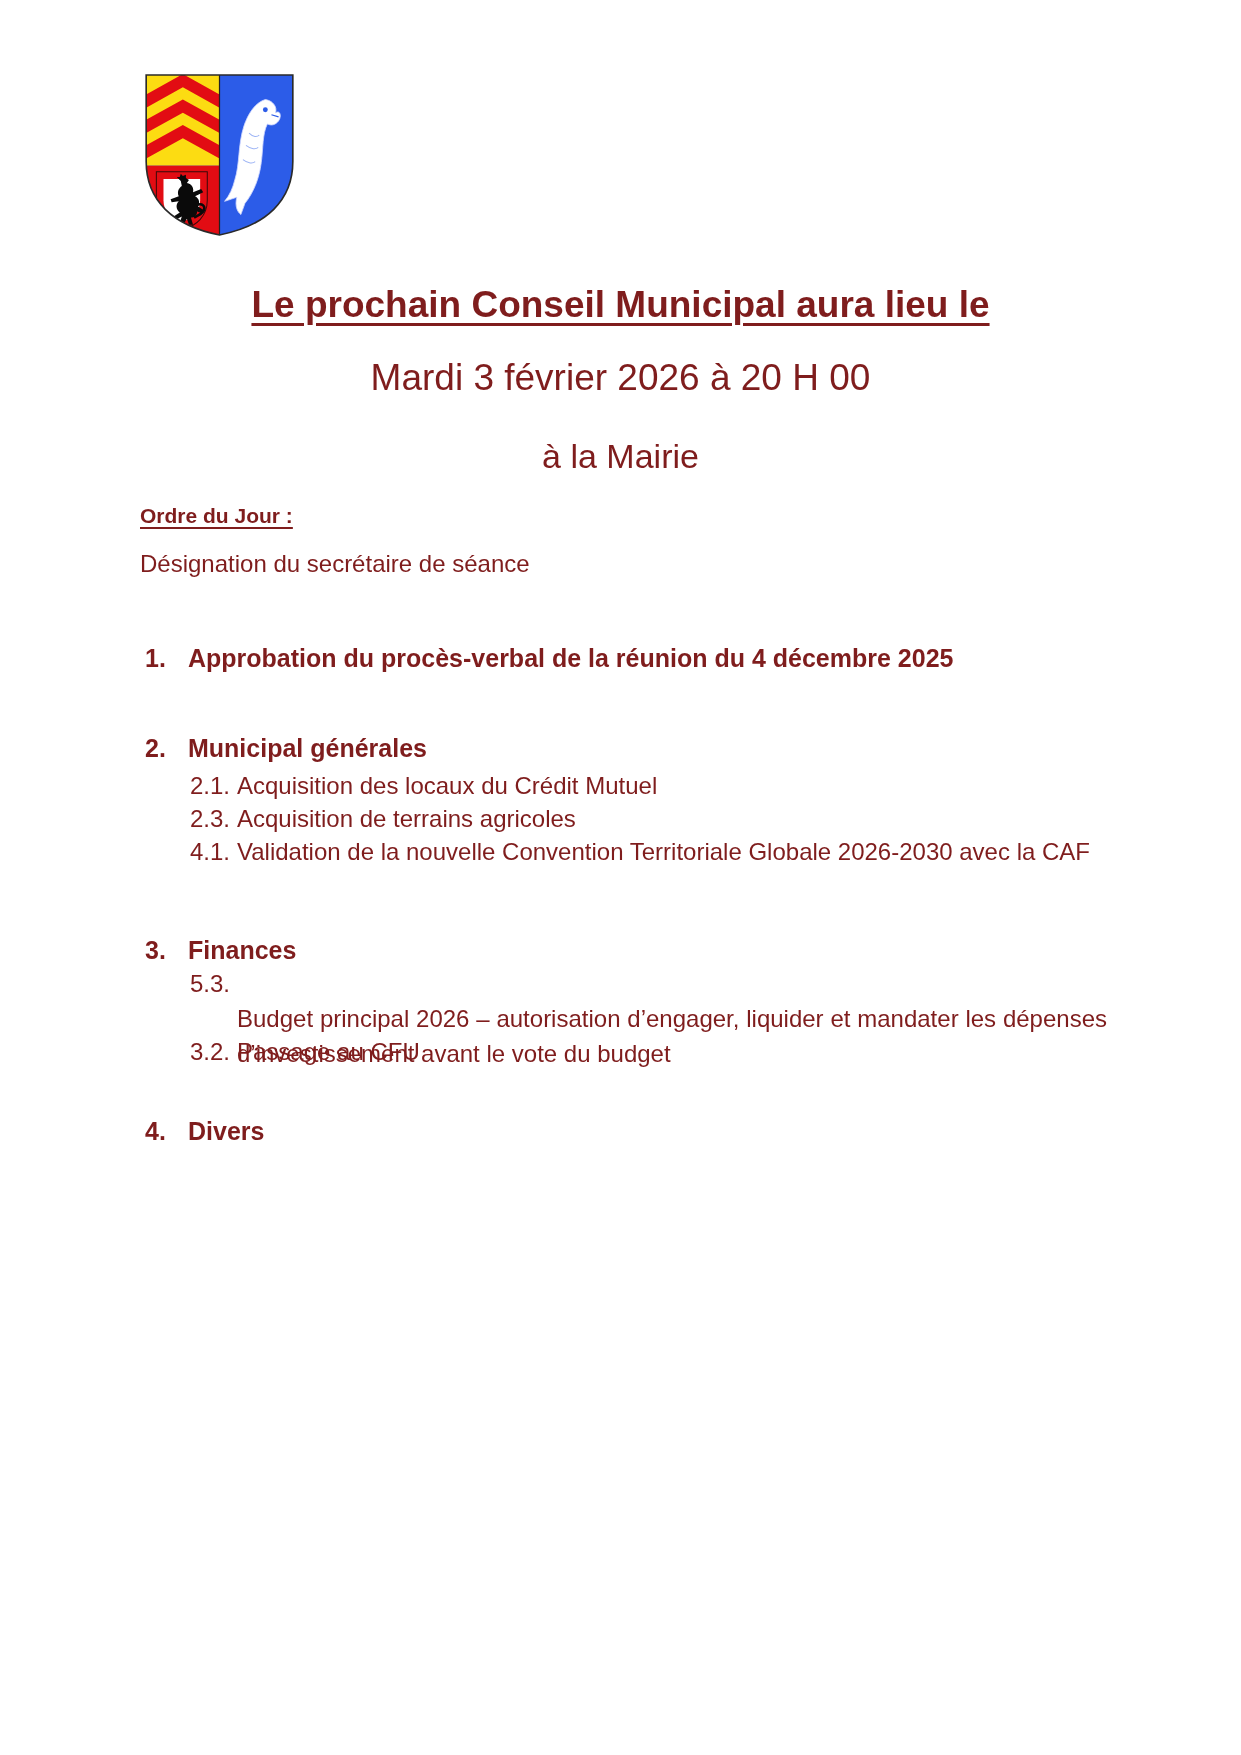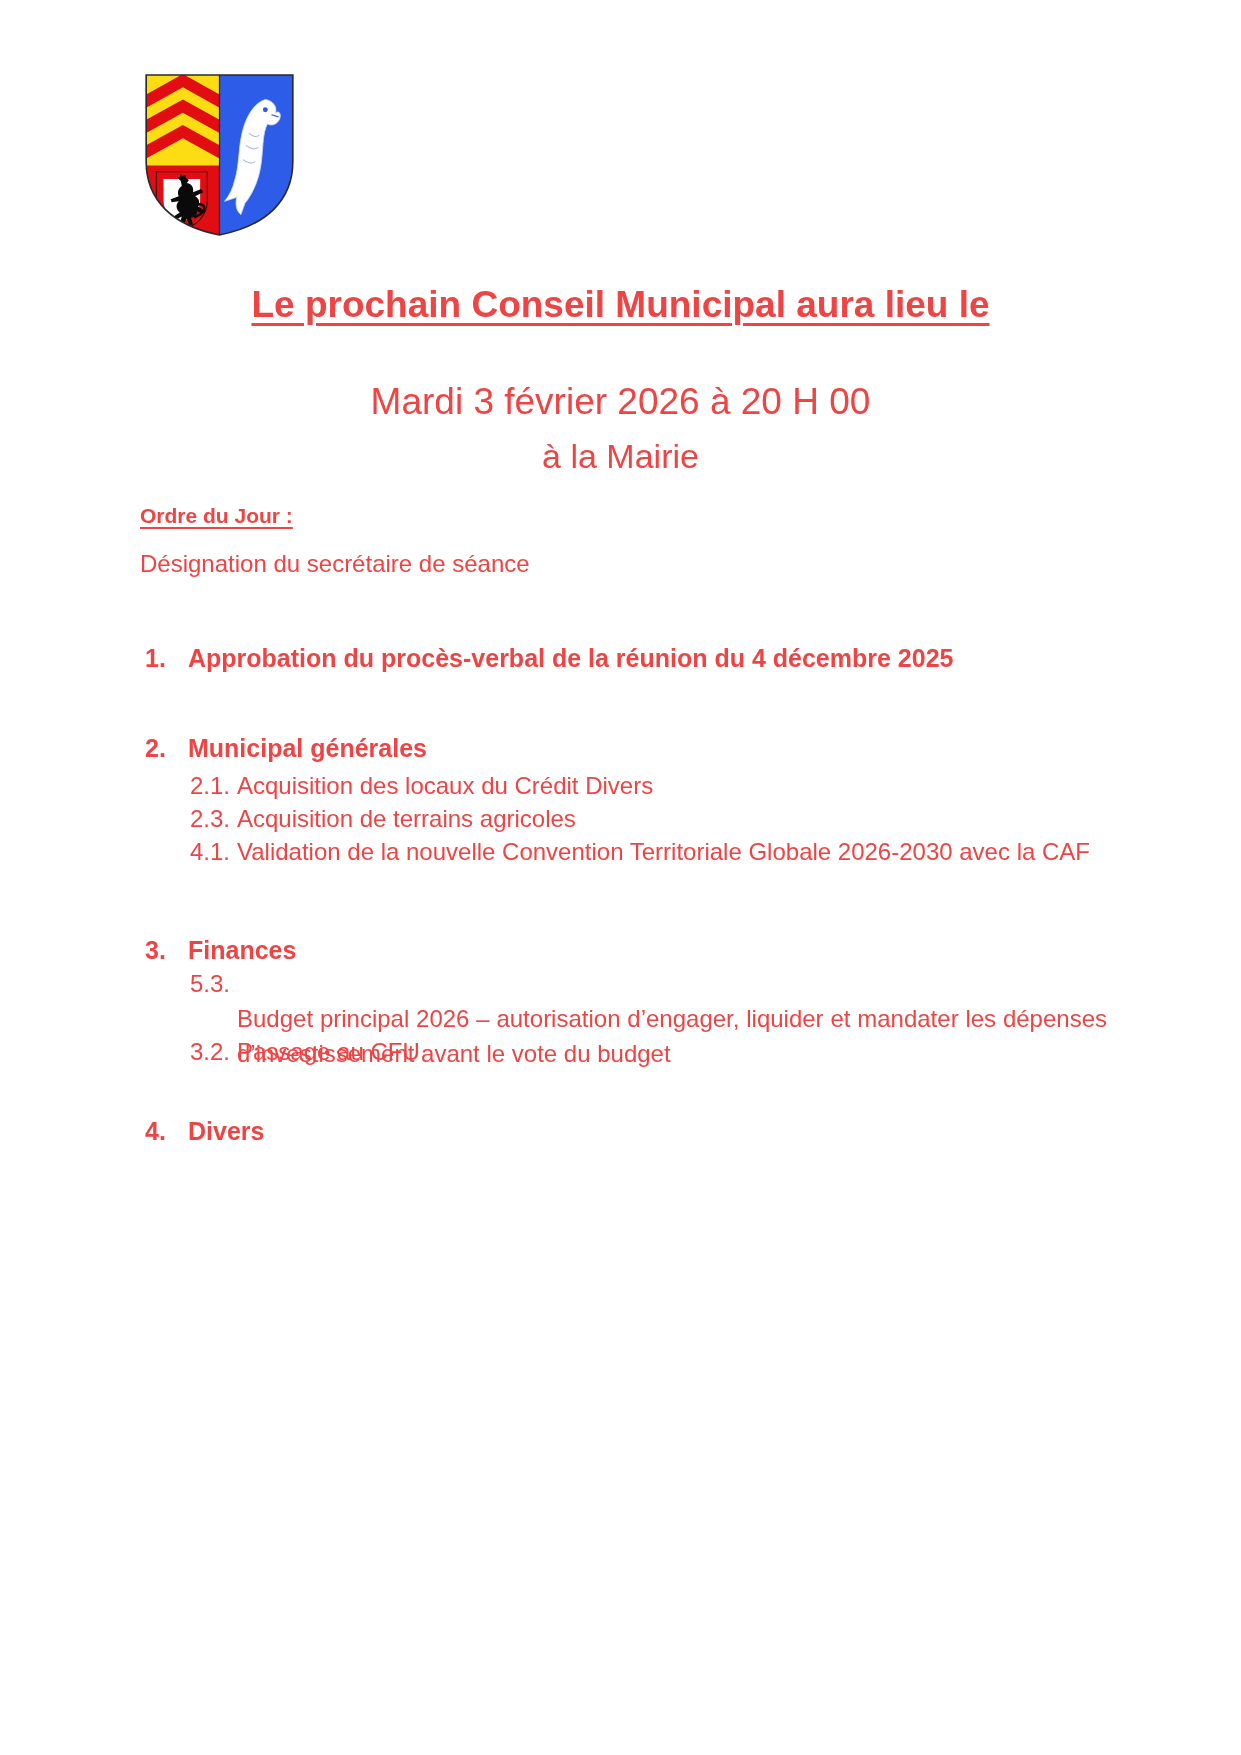--- a/index.html
+++ b/index.html
@@ -2,31 +2,31 @@
 <html><head>
 <meta charset="utf-8">
 <style>
   html,body{margin:0;padding:0;background:#888;}
   .sheet{
     position:relative;
     width:1241px;height:1755px;
     background:#ffffff;
     margin:0 auto;
     font-family:"Liberation Sans","DejaVu Sans",sans-serif;
-    color:#ef4444;
+    color:#7f1d1d;
     overflow:hidden;
   }
   .coa{position:absolute;left:143px;top:72px;width:153px;height:166px;}
 
   .center-line{position:absolute;left:0;width:1241px;text-align:center;white-space:nowrap;}
   .title{
     top:283px;font-size:37px;line-height:44px;font-weight:700;
     text-decoration:underline;text-decoration-thickness:3px;text-underline-offset:6px;
   }
-  .dateline{top:380px;font-size:37px;line-height:44px;font-weight:400;}
+  .dateline{top:356px;font-size:37px;line-height:44px;font-weight:400;}
   .locline{top:436px;font-size:34px;line-height:40px;font-weight:400;}
 
   .ordre{
     position:absolute;left:140px;top:499px;
     font-size:21px;line-height:33px;font-weight:700;
     text-decoration:underline;text-decoration-thickness:2px;text-underline-offset:4px;
     white-space:nowrap;
   }
   .prelim{position:absolute;left:140px;top:547px;font-size:24px;line-height:33px;white-space:nowrap;}
 
@@ -122,21 +122,21 @@
     <span class="text">Approbation du procès-verbal de la réunion du 4 décembre 2025</span>
   </div>
 
   <div class="item item-2">
     <span class="num">2.</span>
     <span class="text">Municipal générales</span>
   </div>
   <div class="sublist sub-2">
     <div class="subrow">
       <span class="num">2.1.</span>
-      <span class="text">Acquisition des locaux du Crédit Divers</span>
+      <span class="text">Acquisition des locaux du Crédit Mutuel</span>
     </div>
     <div class="subrow">
       <span class="num">2.3.</span>
       <span class="text">Acquisition de terrains agricoles</span>
     </div>
     <div class="subrow">
       <span class="num">4.1.</span>
       <span class="text">Validation de la nouvelle Convention Territoriale Globale 2026-2030 avec la CAF</span>
     </div>
   </div>

